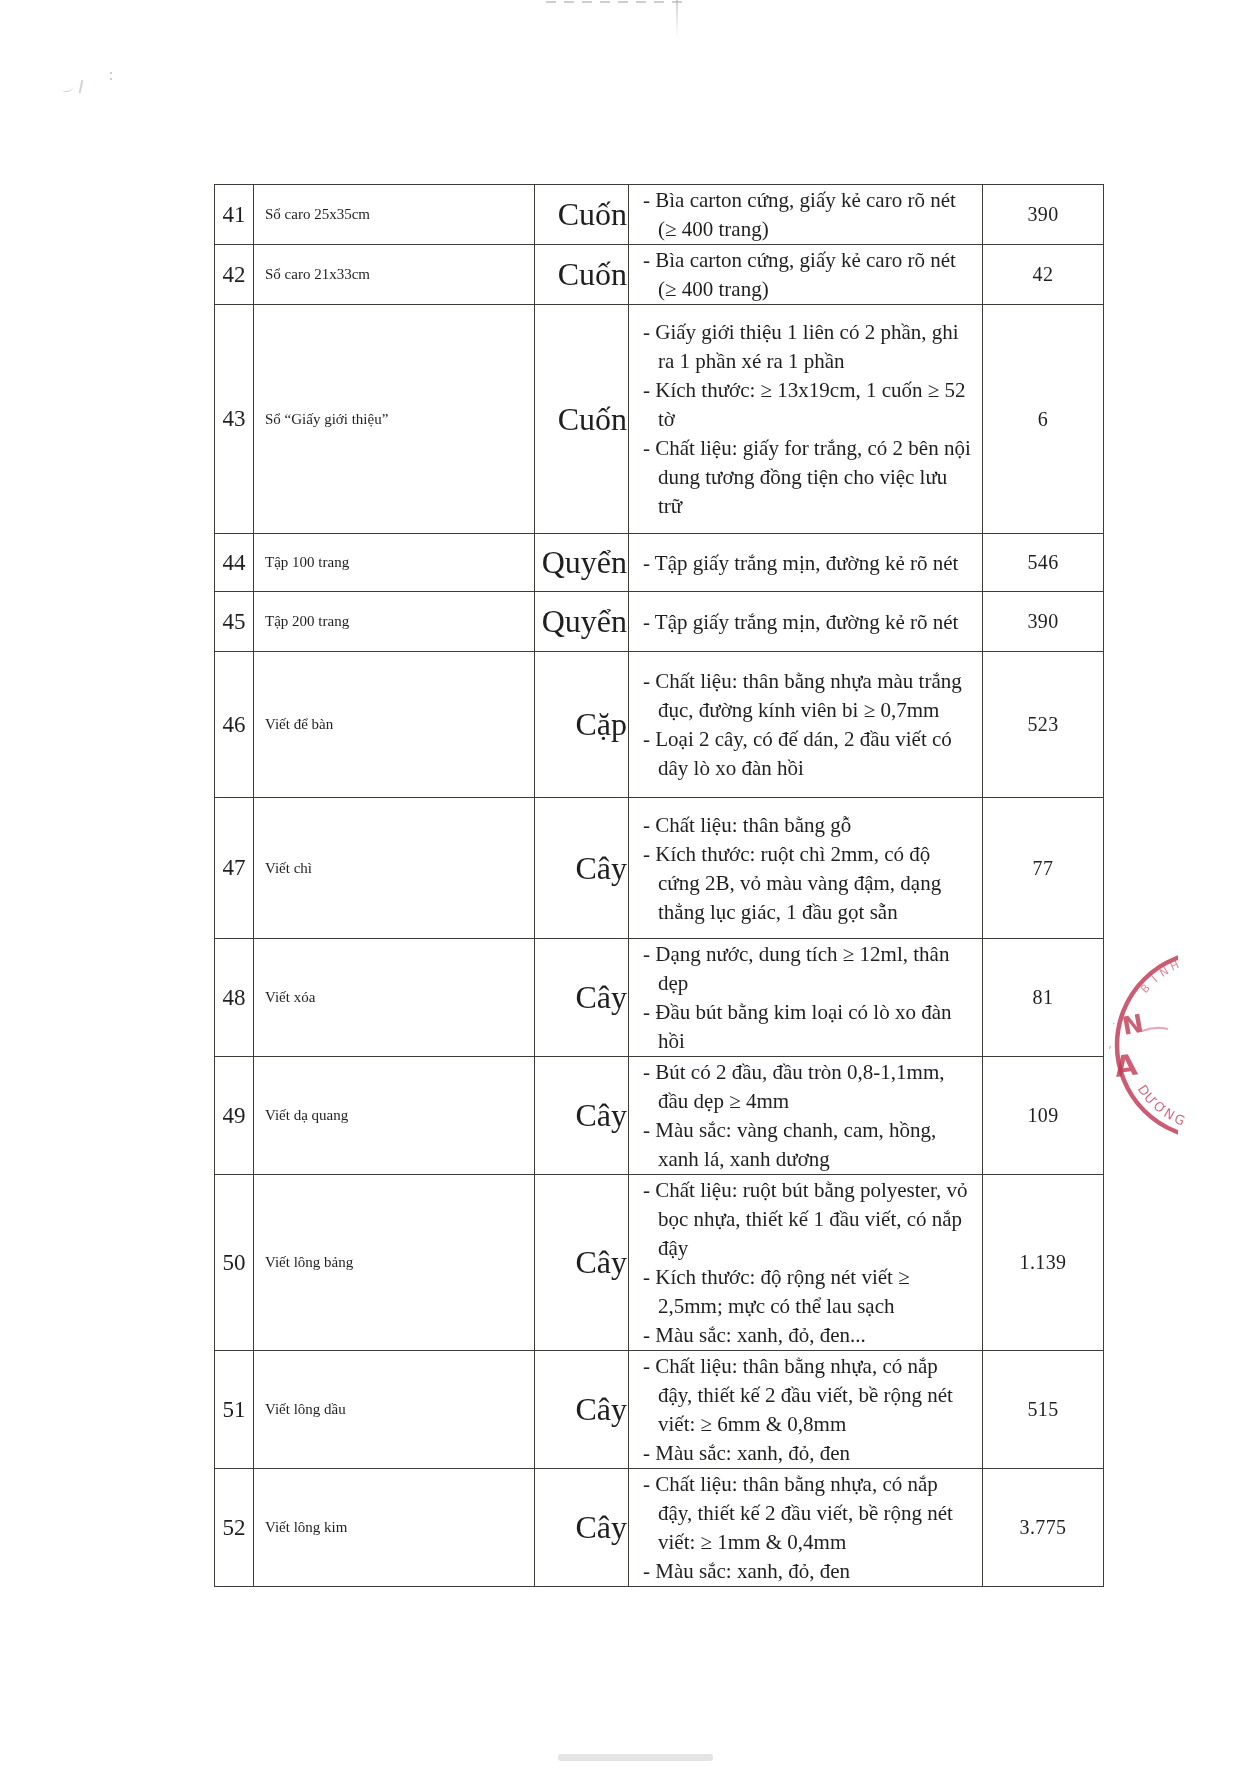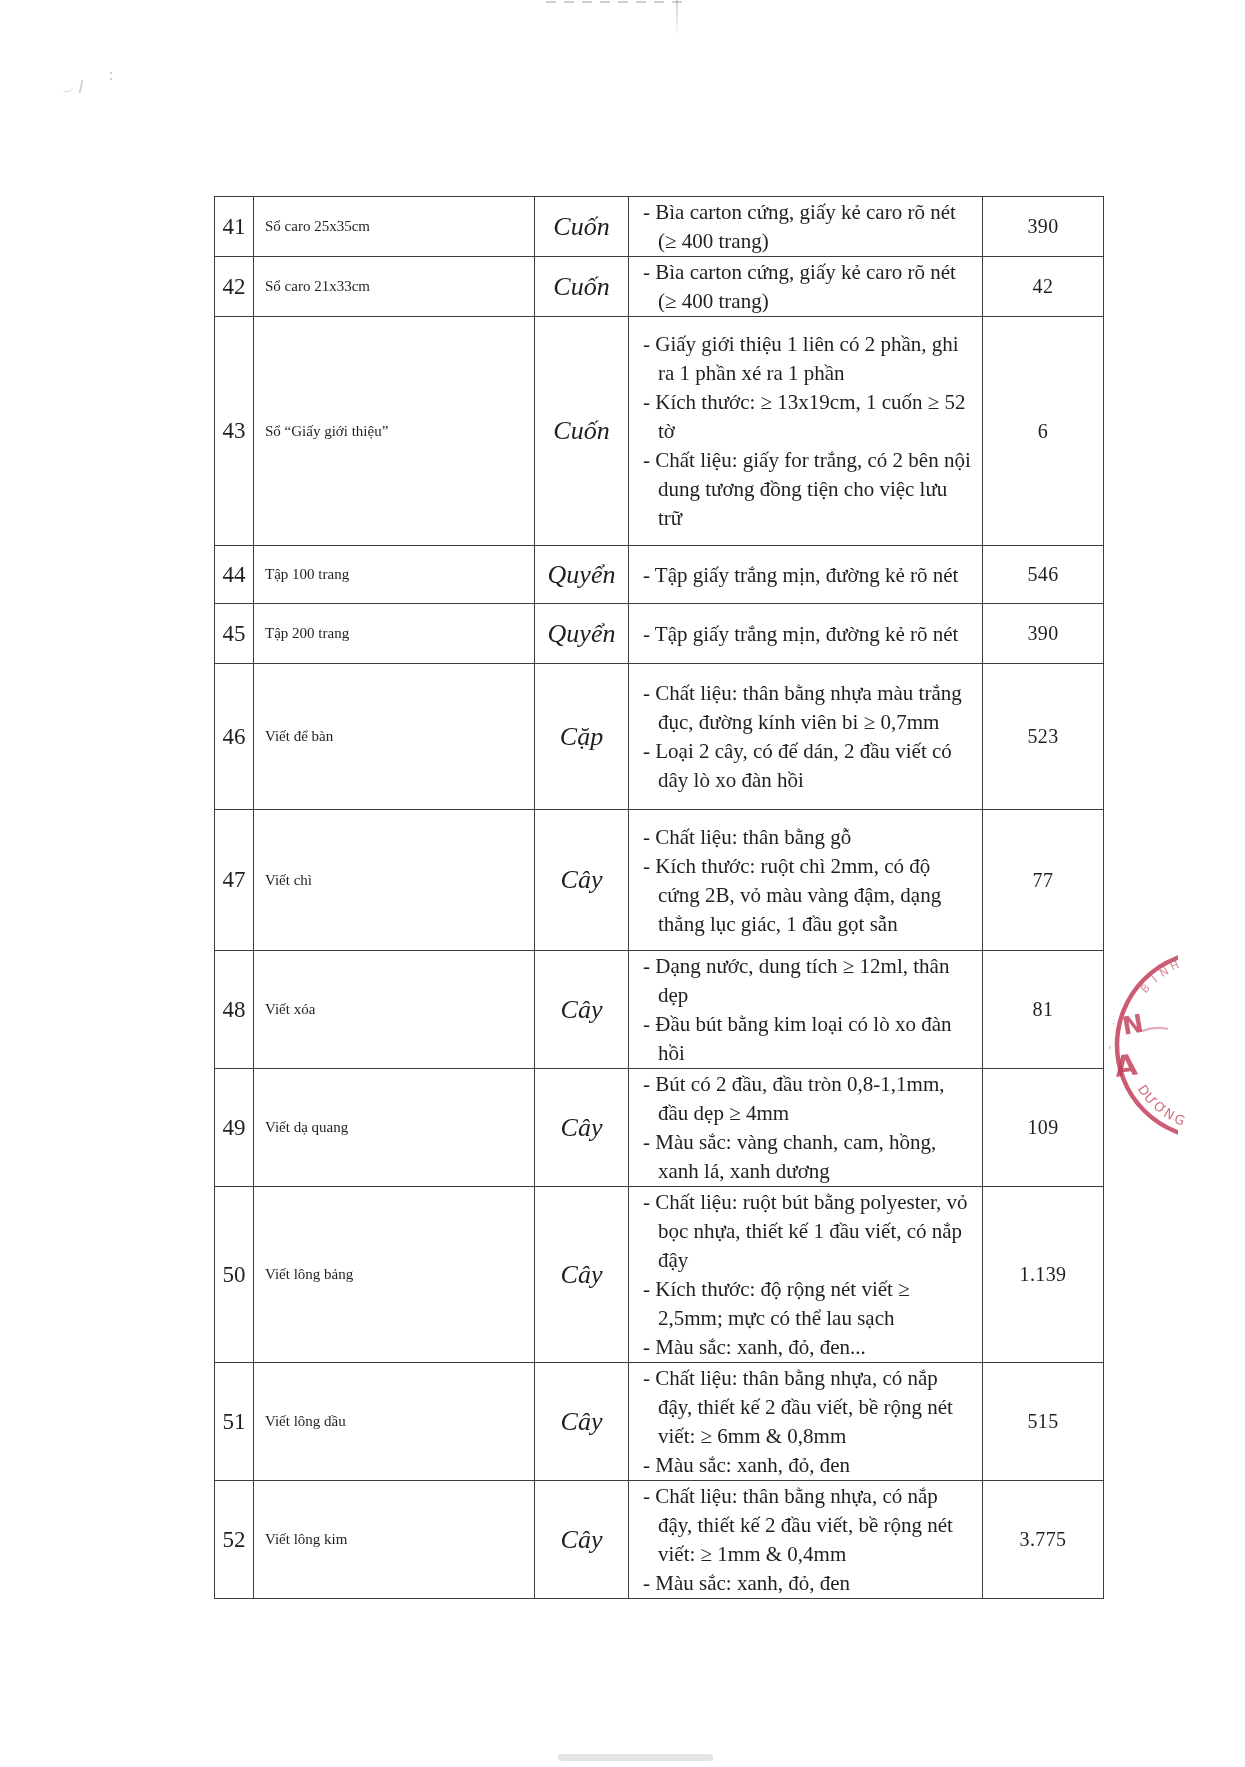--- a/index.html
+++ b/index.html
@@ -5,30 +5,30 @@
   html,body{margin:0;padding:0;}
   body{
     width:1245px;height:1767px;position:relative;overflow:hidden;
     background:#ffffff;
     font-family:"Liberation Serif", serif;
     color:#211f1e;
   }
   
   table.doc-table{
     position:absolute;left:214px;top:184px;width:889px;
-    border-collapse:collapse;table-layout:fixed;margin-top:12px;
+    border-collapse:collapse;table-layout:fixed;
   }
   table.doc-table td{
     border:1.8px solid #423c36;
     vertical-align:middle;
     overflow:hidden;
   }
   td.stt{text-align:center;font-size:23px;}
   td.name{padding-left:11px;font-size:15px;}
-  td.unit{text-align:center;font-size:26px;font-style:italic;}
+  td.unit{text-align:right;font-size:32px;}
   td.desc{vertical-align:top;padding:1px 8px 0 14px;font-size:21px;line-height:29px;}
   td.qty{text-align:center;font-size:20px;letter-spacing:.4px;}
   .b{padding-left:15px;text-indent:-15px;}
   tr.r41{height:60px;} tr.r42{height:59px;} tr.r43{height:229px;}
   tr.r44{height:58px;} tr.r45{height:60px;} tr.r46{height:146px;}
   tr.r47{height:141px;} tr.r48{height:118px;} tr.r49{height:113px;}
   tr.r50{height:174px;} tr.r51{height:115px;} tr.r52{height:112px;}
   
   .artifact{position:absolute;pointer-events:none;}
   .top-dashes{left:546px;top:1px;width:138px;height:2px;opacity:.5;

